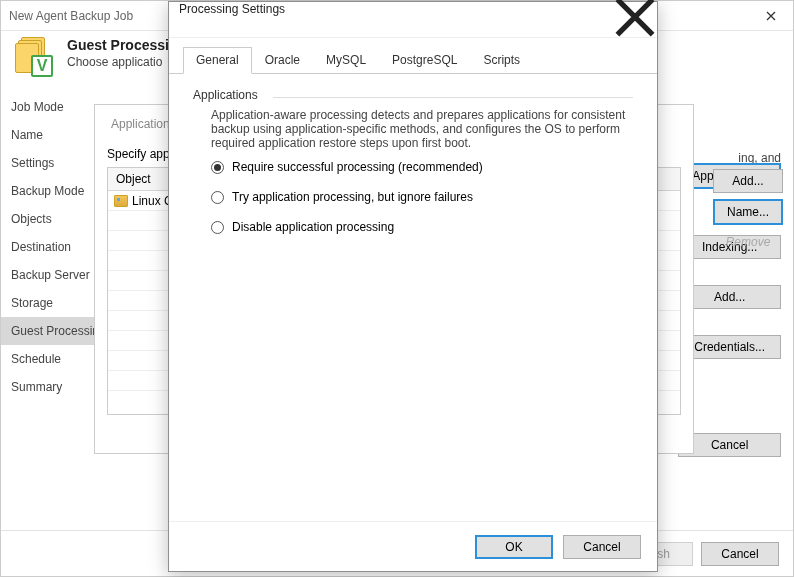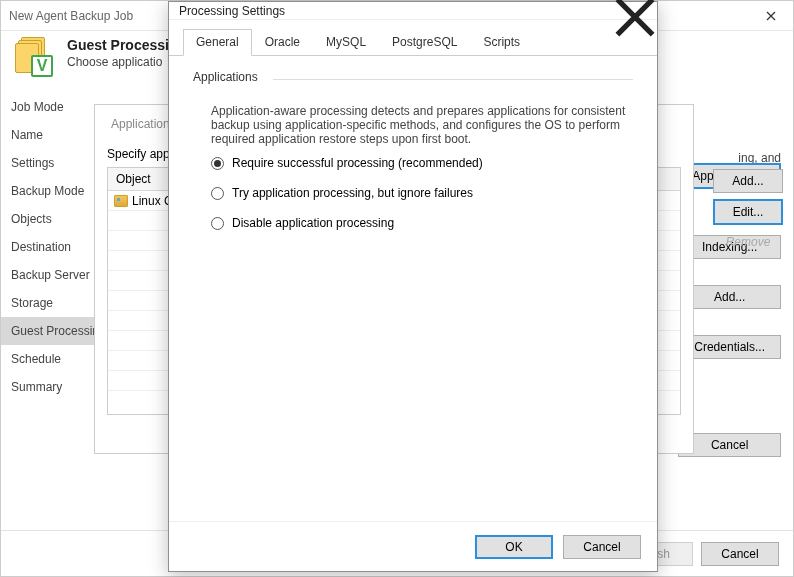--- a/index.html
+++ b/index.html
@@ -47,28 +47,28 @@
 .grid-head .cell { padding:4px 8px; border-right:1px solid #d6d6d6; flex:1; }
 .grid-head .cell:last-child{border-right:none;}
 .grid-row { display:flex; border-bottom:1px solid #eee; height:20px; align-items:center; }
 .grid-row .cell { padding:2px 6px; flex:1; display:flex; align-items:center; gap:4px; }
 .row-icon { width:14px; height:12px; background:linear-gradient(#f4c55a,#e0a93b); border:1px solid #c9a227; border-radius:1px; position:relative; }
 .row-icon::before{content:""; position:absolute; left:2px; top:2px; width:3px; height:3px; background:#5aa9e6;}
 .midside { position:absolute; right:-90px; top:64px; display:flex; flex-direction:column; gap:6px; }
 
 
 .win-front { position:absolute; left:168px; top:1px; width:490px; height:571px; background:#fff; border:1px solid #8f8f8f; box-shadow:0 4px 18px rgba(0,0,0,.25); }
-.win-front .titlebar { height:18px; display:flex; align-items:center; padding:0 10px; border-bottom:1px solid #eee; }
+.win-front .titlebar { height:36px; display:flex; align-items:flex-start; padding:0 10px; border-bottom:1px solid #eee; }
 .win-front .titlebar .title{ color:#222; }
 .win-front .titlebar .close{ position:absolute; right:0; top:0; width:44px; height:30px; display:flex; align-items:center; justify-content:center; }
 .win-front .tabs { display:flex; padding:8px 14px 0 14px; border-bottom:1px solid #ccc; gap:0; }
 .tab { padding:5px 12px 6px 12px; border:1px solid transparent; color:#333; cursor:pointer; position:relative; top:1px; }
 .tab.active { border:1px solid #ccc; border-bottom:1px solid #fff; background:#fff;padding-left:12px; }
 .front-body { padding:14px 24px 10px 24px; }
-.group-label { color:#333; margin-bottom:16px; }
+.group-label { color:#333; margin-bottom:2px; }
 .hr-line { position:relative; }
 .hr-line::after{ content:""; position:absolute; left:80px; right:0; top:9px; border-top:1px solid #ddd; }
 .desc { color:#444; padding:4px 0 10px 18px; }
 .radios { padding-left:18px; display:flex; flex-direction:column; gap:16px; }
 .radio { display:flex; align-items:center; gap:8px; cursor:pointer; }
 .radio .dot { width:13px; height:13px; border:1px solid #555; border-radius:50%; display:inline-flex; align-items:center; justify-content:center; }
 .radio .dot.checked::after{content:""; width:7px; height:7px; background:#333; border-radius:50%;}
 .front-footer { position:absolute; bottom:0; left:0; right:0; height:50px; display:flex; align-items:center; justify-content:flex-end; gap:10px; padding-right:16px; border-top:1px solid #eee; }
 </style>
 </head>
@@ -160,21 +160,21 @@
         <div class="grid-row"></div>
         <div class="grid-row"></div>
       <div class="grid-row"></div>
         <div class="grid-row"></div>
         <div class="grid-row"></div>
       <div class="grid-row" style="border-bottom:none;"></div>
     </div>
   </div>
   <div class="midside">
     <div class="btn" style="min-width:70px">Add...</div>
-    <div class="btn accent" style="min-width:70px">Edit...</div>
+    <div class="btn accent" style="min-width:70px">Name...</div>
     <div class="btn disabled-flat" style="min-width:70px; text-align:center">Remove</div>
   </div>
 </div>
 
 <div class="win-front">
   <div class="titlebar">
     <span class="title">Processing Settings</span>
     <div class="close">
       <svg viewBox="0 0 10 10">
           <path d="M1 1 L9 9 M9 1 L1 9" stroke="#222" stroke-width="1.2"></path>

